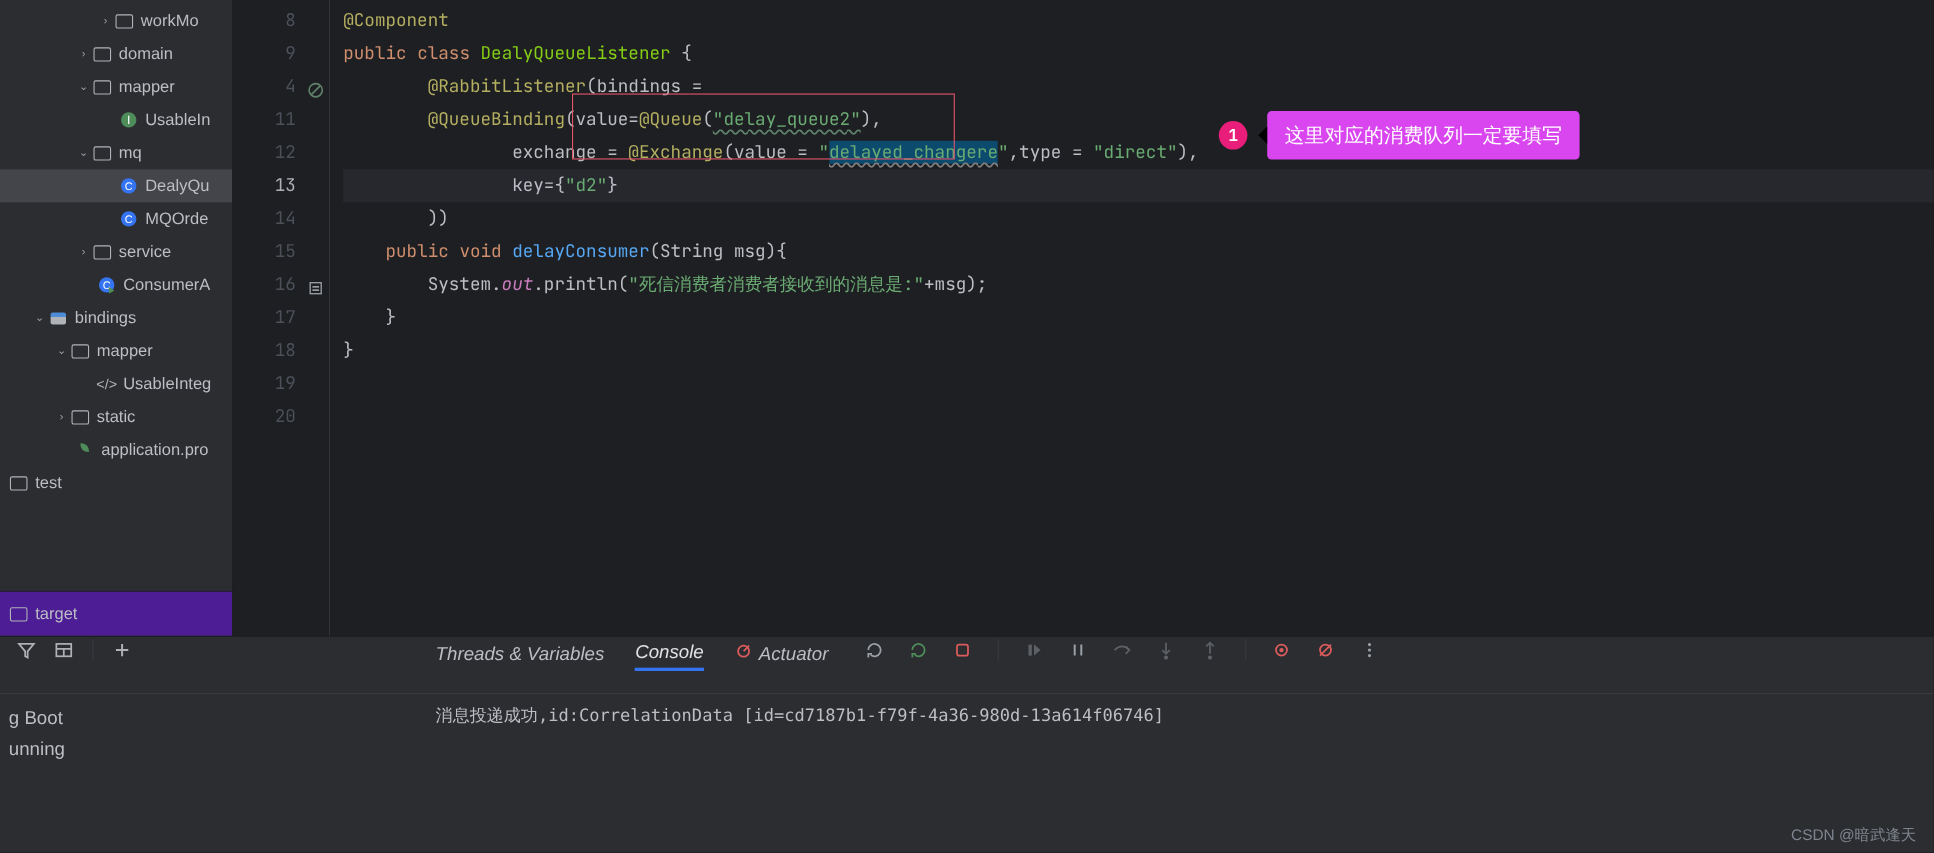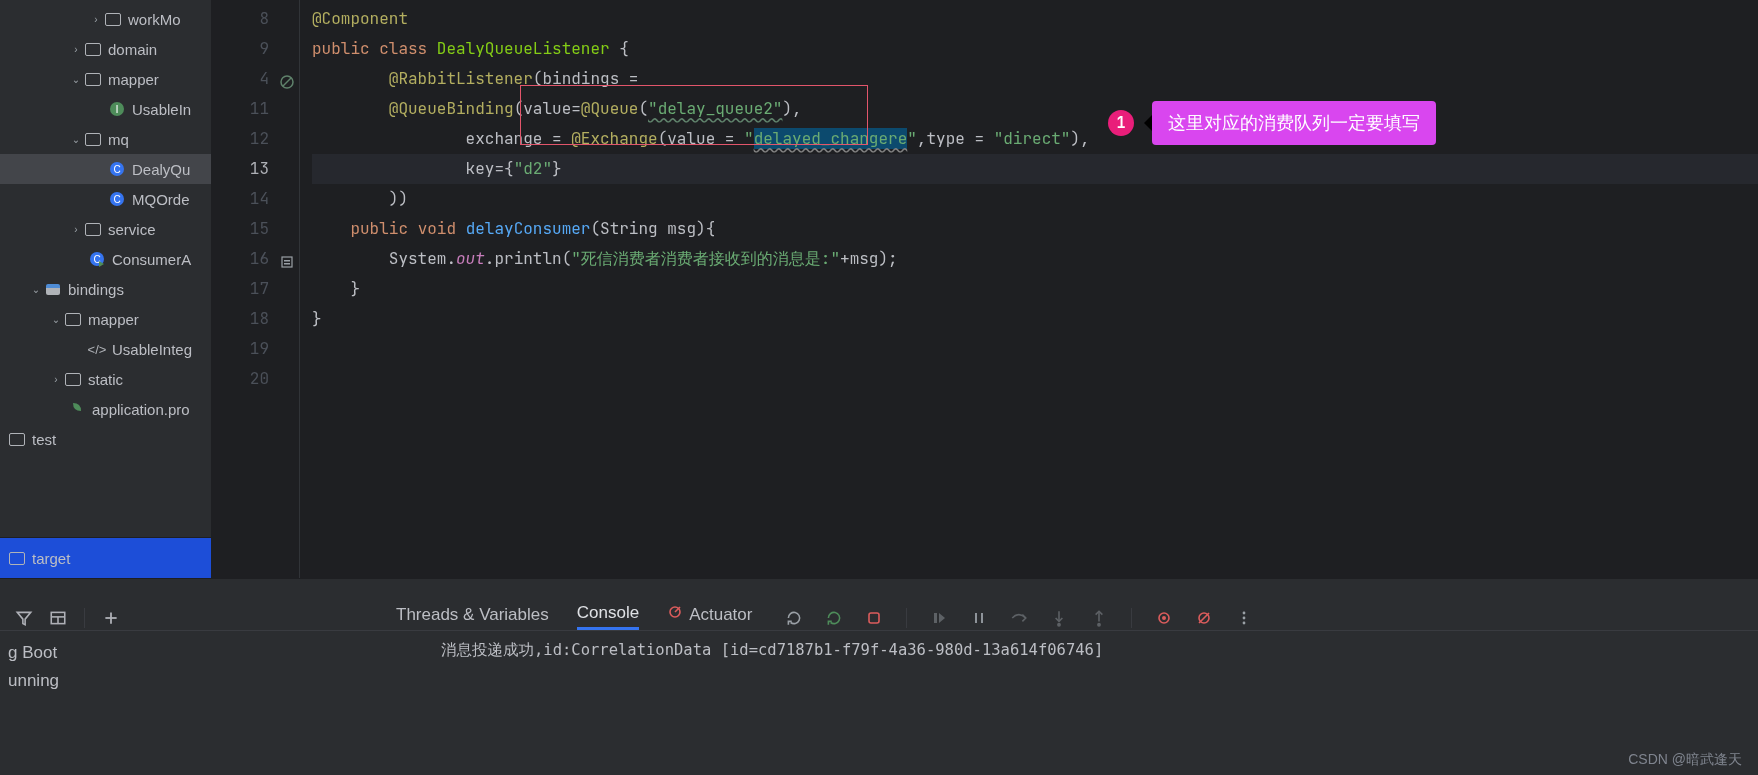--- a/index.html
+++ b/index.html
@@ -172,22 +172,23 @@
     .bottom-panel {
       height: 197px;
       background: #2b2d30;
       border-top: 1px solid #1e1f22;
       display: flex;
       flex-direction: column;
     }
     .bottom-toolbar {
       height: 52px;
       display: flex;
-      align-items: flex-end;
+      align-items: flex-start;
       border-bottom: 1px solid #393b40;
+      font-style: italic;
     }
     .bottom-left-tools {
       display: flex;
       align-items: center;
       gap: 10px;
       padding: 0 12px;
       width: 396px;
     }
     .tool-ico {
       width: 24px;
@@ -215,21 +216,20 @@
       align-items: center;
       gap: 16px;
       margin-left: 30px;
     }
     .right-tools .tool-ico { color: #9aa0a6; }
     .stop-ico { color: #db5c5c; }
     
     .bottom-content {
       display: flex;
       flex: 1;
-      gap: 45px;
     }
     .bottom-left-panel {
       width: 396px;
       padding: 8px 0;
       font-size: 17px;
       color: #bcbec4;
     }
     .bottom-left-panel div { padding: 4px 8px; }
     .console-area {
       flex: 1;
@@ -245,21 +245,21 @@
       bottom: 6px;
       right: 16px;
       color: #7f848e;
       font-size: 14px;
       z-index: 100;
     }
     .tree-bottom {
       font-size: 15px;
       padding: 20px 8px;
       color: #bcbec4;
-      background: #1d4ed8;
+      background: #4c1d95;
       border-top: 1px solid #1e1f22;
       position: absolute;
       bottom: 0;
       left: 0;
       right: 0;
       height: 24px;
       display: flex;
       align-items: center;
     }
     .tree-bottom .folder-closed-icon { margin-right: 6px; display: inline-flex;}

